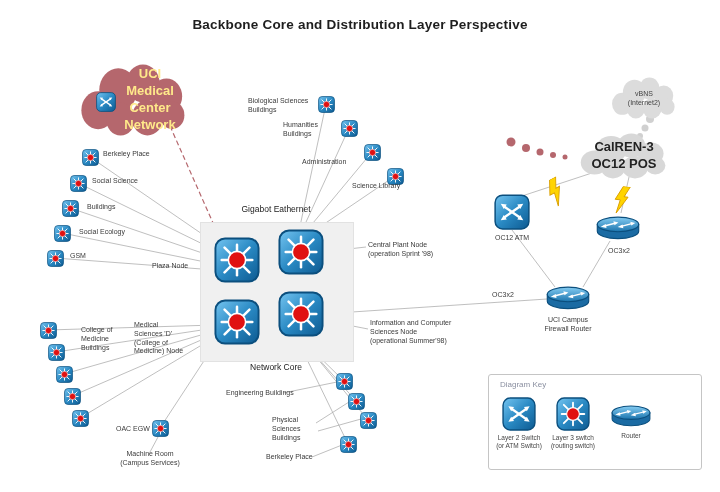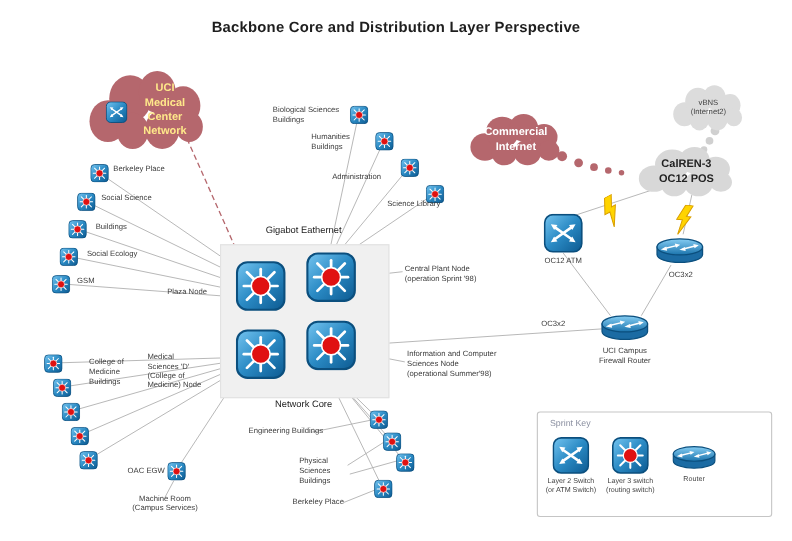--- a/index.html
+++ b/index.html
@@ -10,21 +10,21 @@
          font-size:13.5px;font-weight:700;color:#1e1e1e;letter-spacing:.2px;}
   .lbl{position:absolute;font-size:7px;line-height:1.25;color:#3a3a3a;white-space:pre-line;}
   .lbl.c{text-align:center;}
   .core-panel{position:absolute;left:200px;top:222px;width:152px;height:138px;
               background:#f0f0f0;border:1px solid #e2e2e2;}
   .core-lbl{position:absolute;left:200px;width:152px;text-align:center;font-size:8.5px;color:#222;}
   .sw{position:absolute;}
   .cloud{position:absolute;}
   .cloud .shape{position:absolute;left:0;top:0;width:100%;height:100%;}
   .cloud-label{position:absolute;left:0;top:0;right:0;bottom:0;display:flex;align-items:center;
-               justify-content:center;text-align:center;font-size:10px;line-height:1.3;
+               justify-content:center;text-align:center;font-size:13px;line-height:1.3;
                white-space:pre-line;font-weight:700;}
   .key-box{position:absolute;left:488px;top:374px;width:212px;height:94px;background:#fff;
            border:1px solid #c5c5c5;border-radius:3px;}
   .key-title{position:absolute;left:500px;top:380px;font-size:8px;color:#8a8fa0;}
   .key-label{position:absolute;font-size:6.5px;color:#444;text-align:center;
              white-space:pre-line;line-height:1.25;}
   .bolt{position:absolute;}
 </style>
 </head>
 <body>
@@ -168,27 +168,20 @@
       </svg>
     <div class="cloud-label" style="color:#ffe98a;padding-left:32px">UCI
 Medical
 Center
 Network</div>
   </div>
   <svg class="sw" style="left:96px;top:92px" width="20" height="20">
       <use href="#sym-l2"></use>
     </svg>
 
-  <div class="cloud" style="left:425px;top:102px;width:88px;height:50px">
-    <svg class="shape" viewBox="0 0 100 60" preserveAspectRatio="none">
-        <use href="#sym-cloud" fill="#b5676d"></use>
-      </svg>
-    <div class="cloud-label" style="color:#ffffff">Commercial
-Internet</div>
-  </div>
 
   <div class="cloud" style="left:610px;top:76px;width:68px;height:44px">
     <svg class="shape" viewBox="0 0 100 60" preserveAspectRatio="none">
         <use href="#sym-cloud" fill="#dcdcdc"></use>
       </svg>
     <div class="cloud-label" style="color:#444;font-weight:400;font-size:7px">vBNS
 (Internet2)</div>
   </div>
 
   <div class="cloud" style="left:578px;top:132px;width:92px;height:48px">
@@ -326,21 +319,21 @@
   <span class="lbl" style="left:608px;top:247px">OC3x2</span>
   <span class="lbl c" style="left:526px;top:316px;width:84px">UCI Campus
 Firewall Router</span>
   <span class="lbl" style="left:226px;top:389px">Engineering Buildings</span>
   <span class="lbl" style="left:272px;top:416px">Physical
 Sciences
 Buildings</span>
   <span class="lbl" style="left:266px;top:453px">Berkeley Place</span>
 
   <div class="key-box"></div>
-  <span class="key-title">Sprint Key</span>
+  <span class="key-title">Diagram Key</span>
   <svg class="sw" style="left:502px;top:397px" width="34" height="34">
       <use href="#sym-l2"></use>
     </svg>
   <svg class="sw" style="left:556px;top:397px" width="34" height="34">
       <use href="#sym-l3"></use>
     </svg>
   <svg class="sw" style="left:610px;top:403px" width="42" height="25">
       <use href="#sym-router"></use>
     </svg>
   <span class="key-label" style="left:489px;top:434px;width:60px">Layer 2 Switch

